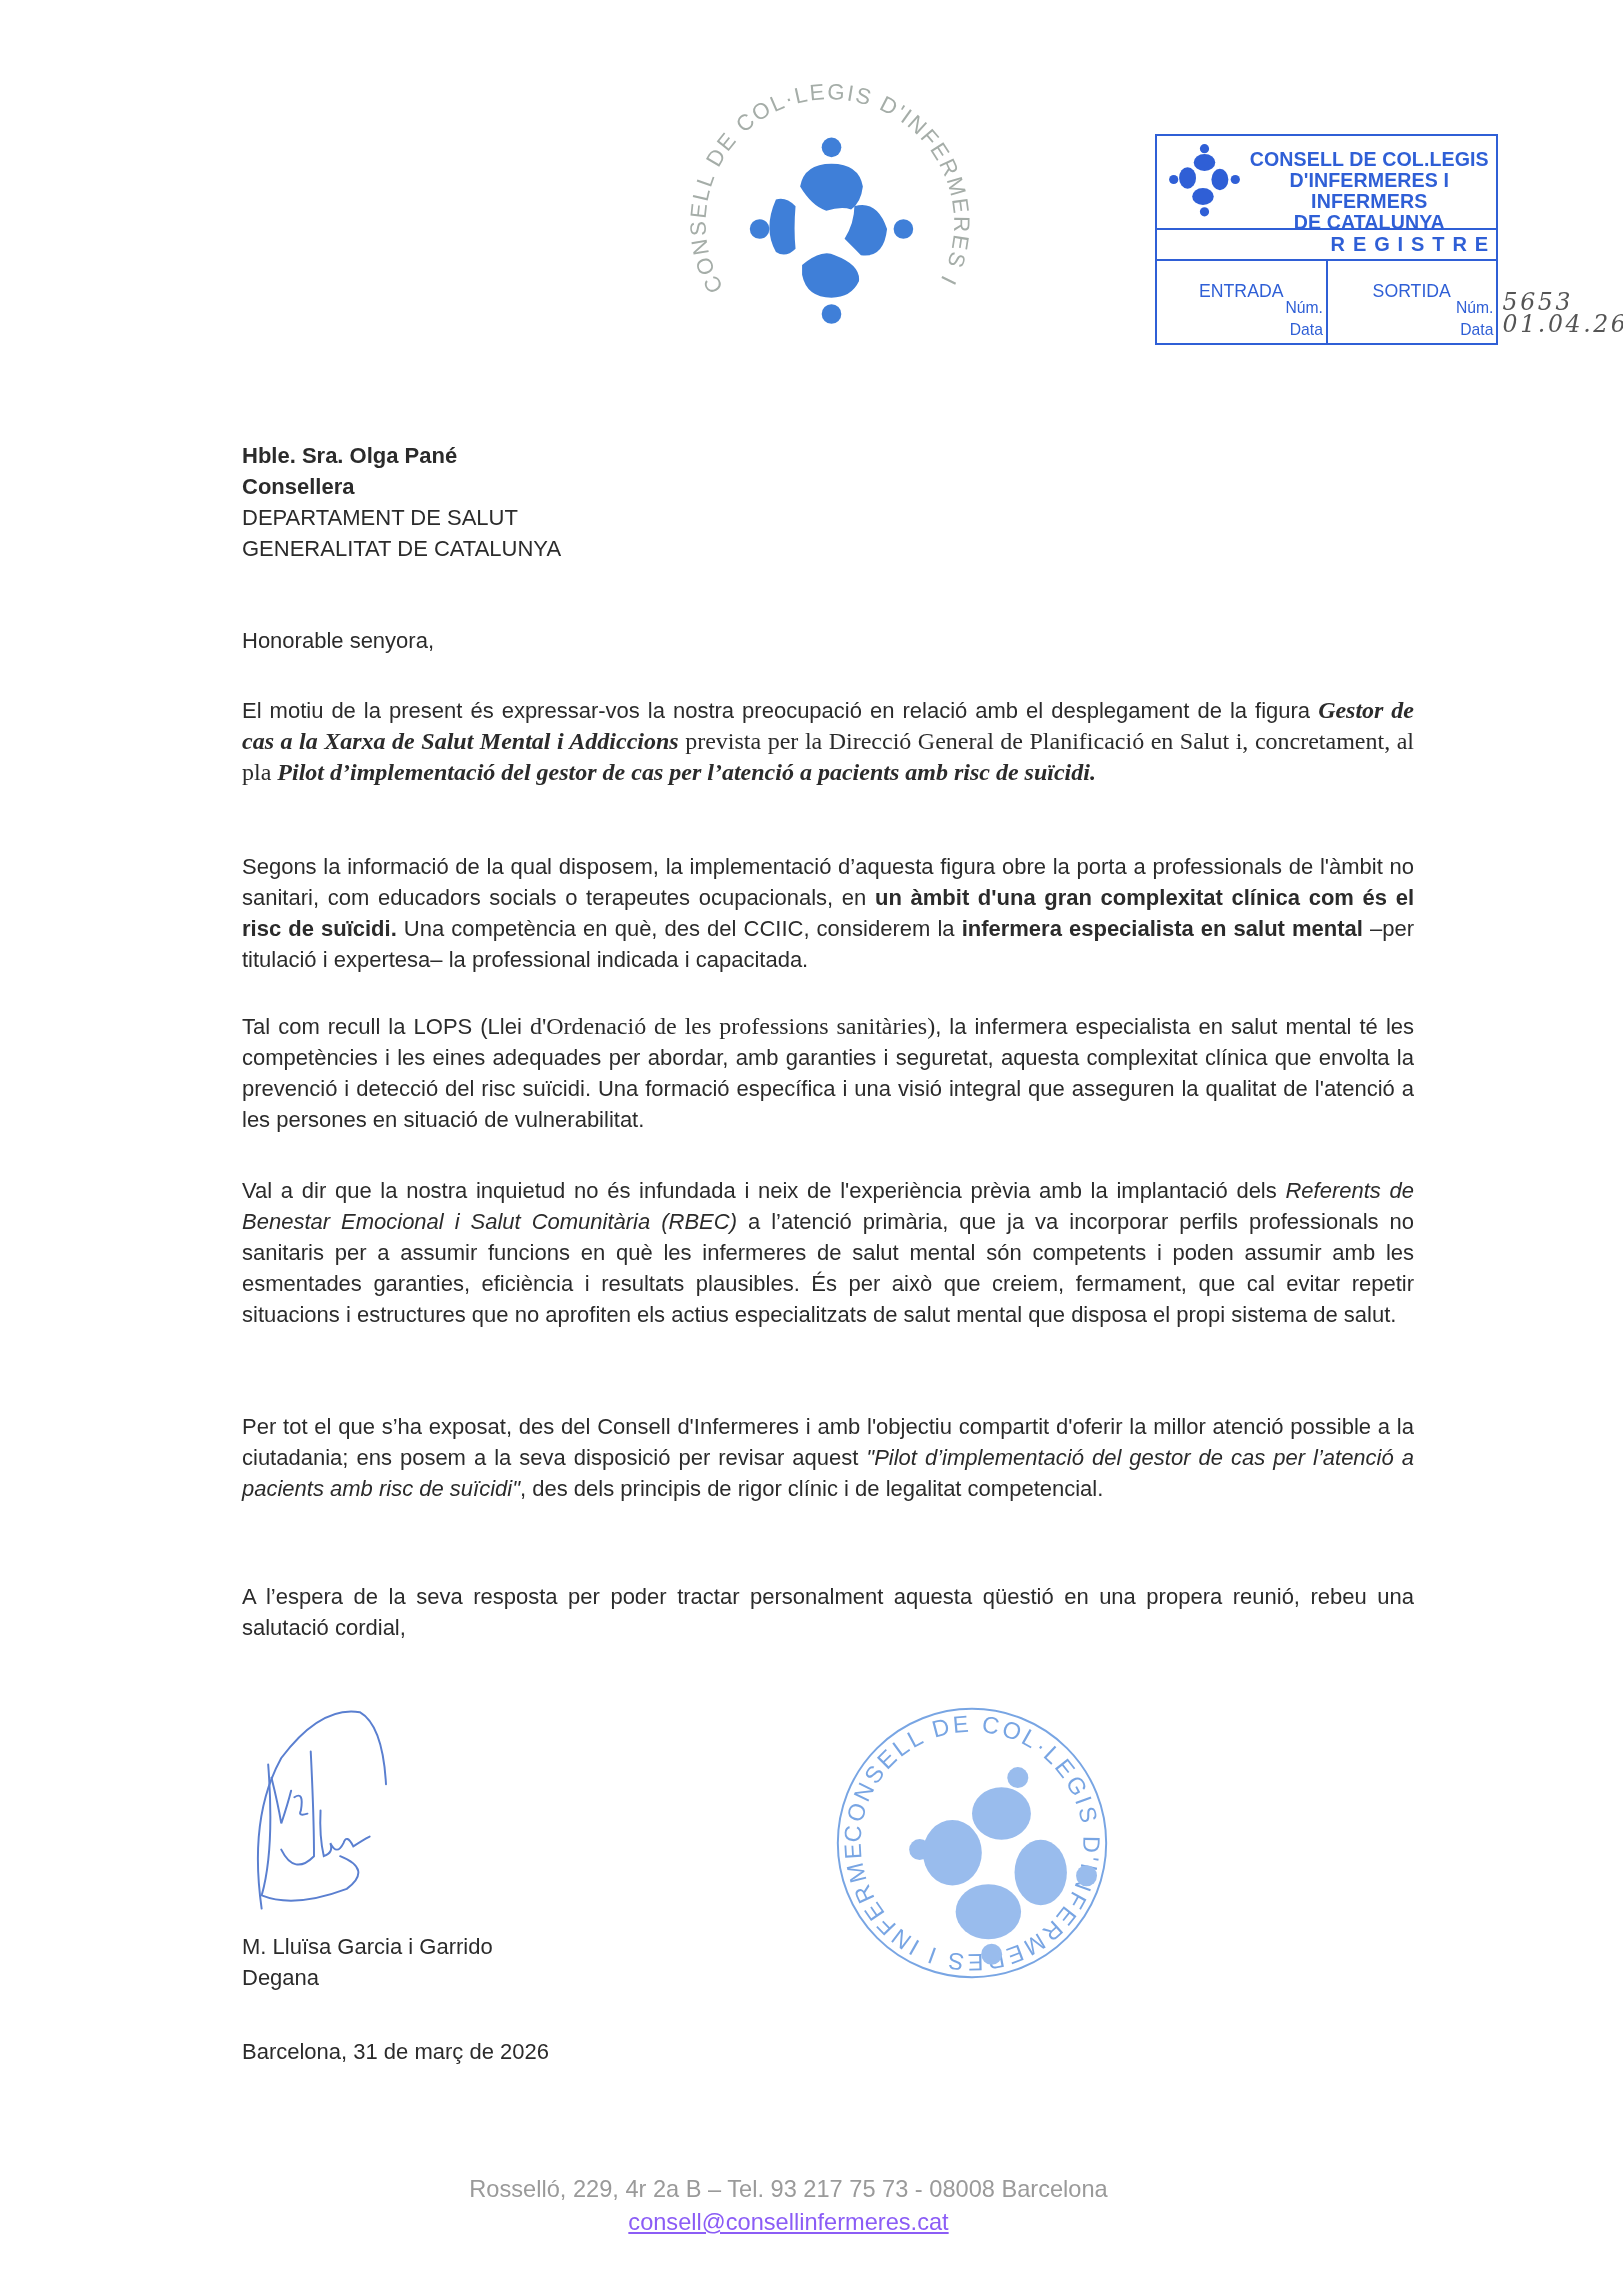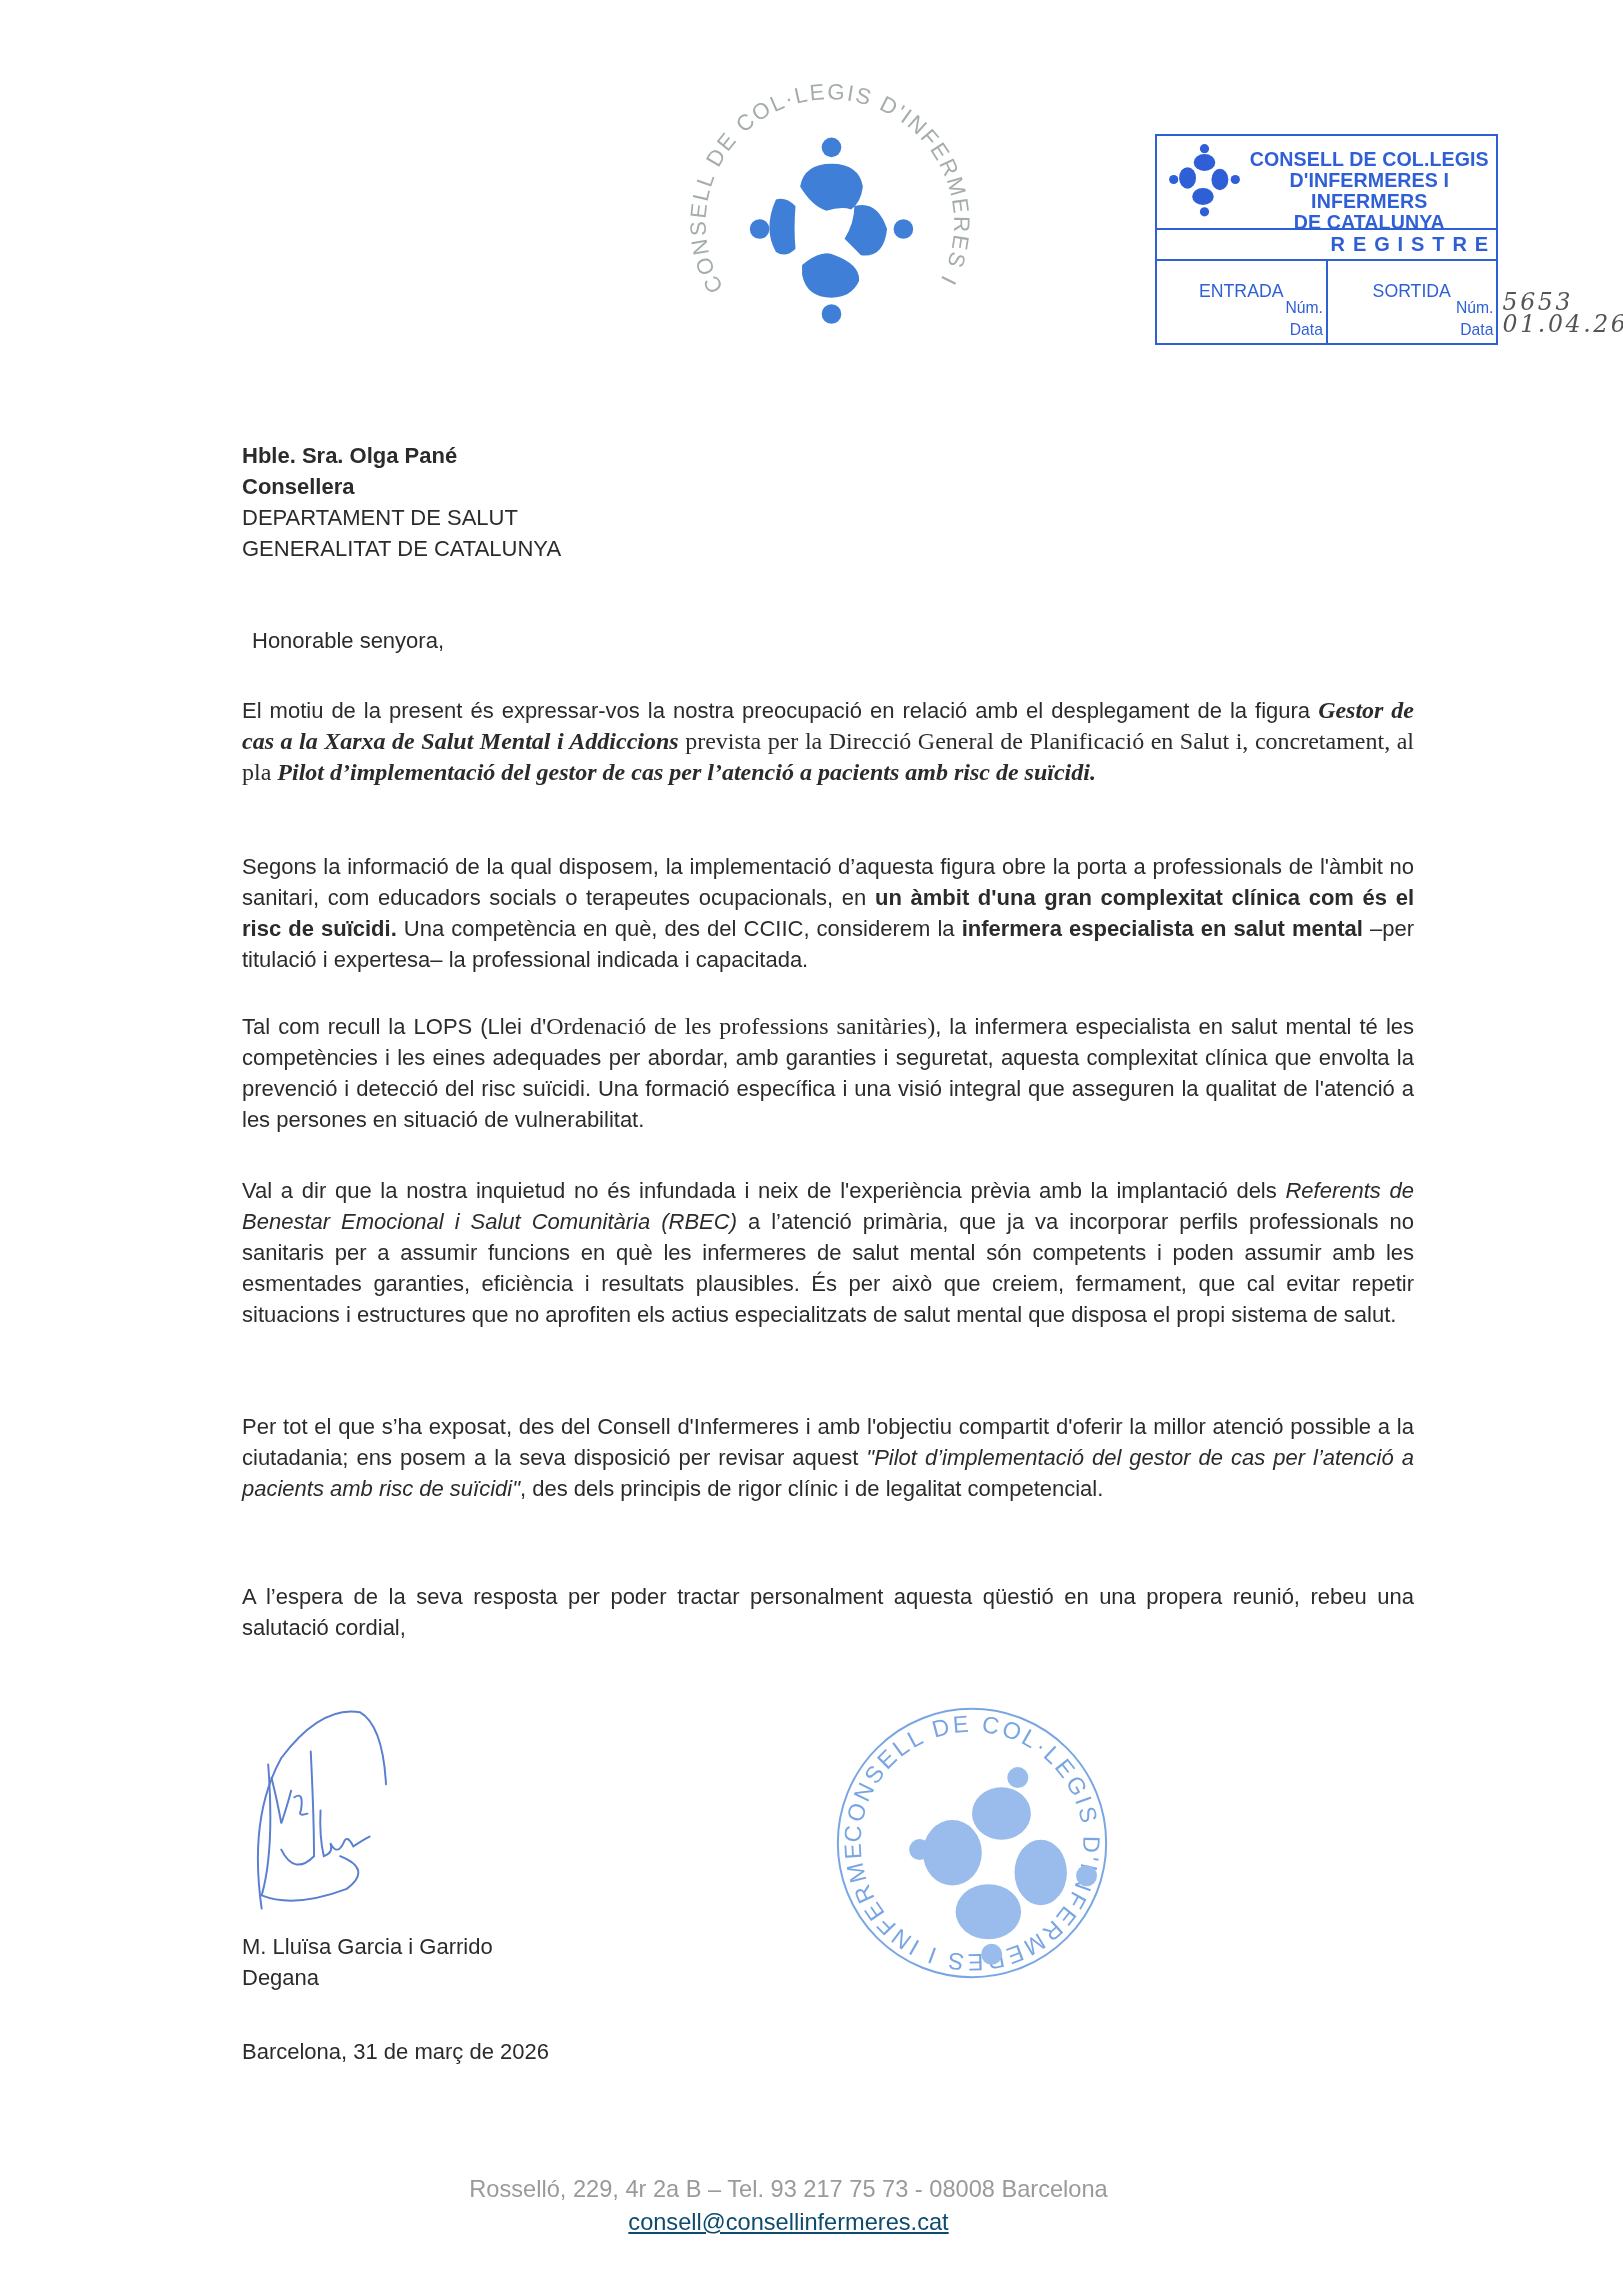--- a/index.html
+++ b/index.html
@@ -27,21 +27,21 @@
   #stamp .fld { position:absolute; left:5.2px; right:2.6px; font-size:15.7px; display:flex; align-items:flex-end;flex-direction:column; }
   #stamp .fld .dots { flex:1; border-bottom:2px dotted #2f5fd6; margin-left:3.9px; height:13px; position:relative; }
   #stamp .fld .hand { position:absolute; left:9.2px; bottom:1.3px; color:#555; font-family:"DejaVu Serif", serif;
                       font-style:italic; font-size:23.6px; letter-spacing:2.6px; }
   #stamp .f1 { top:38px; } #stamp .f2 { top:60px; }
 
   
   .txt { font-size:22px; line-height:31px; color:#2b2b2b; }
   .recipient { left:242px; top:440px; }
   .recipient .b { font-weight:bold; }
-  .greeting { left:252px; top:625px; }
+  .greeting { left:242px; top:625px; }
   .para { left:242px; width:1172px; text-align:justify; }
   .serif { font-family:"Liberation Serif", "DejaVu Serif", serif; font-size:24px; }
   .bi { font-family:"Liberation Serif", "DejaVu Serif", serif; font-weight:bold; font-style:italic; font-size:24px; }
   b { font-weight:bold; }
   i { font-style:italic; }
   #p1 { top:695px; }
   #p2 { top:851px; }
   #p3 { top:1011px; }
   #p4 { top:1175px; }
   #p5 { top:1411px; }
@@ -51,21 +51,21 @@
   #signature { left:242px; top:1699px; width:216px; height:262px; }
   #signer { left:242px; top:1931px; }
   #place-date { left:242px; top:2036px; }
 
   
   #seal { left:828px; top:1699px; width:288px; height:288px; opacity:0.7; }
 
   
   #footer { left:0; width:1577px; top:2173px; text-align:center; font-size:23.6px; line-height:33px; }
   #footer .addr { color:#9a9a9a; }
-  #footer .mail { color:#0c4a6e; text-decoration:underline; }
+  #footer .mail { color:#8b5cf6; text-decoration:underline; }
 </style>
 </head>
 <body>
 
 <div id="logo" class="abs">
   <svg viewBox="0 0 540 460">
     <defs>
       <path id="ringpath" d="M 105 330 A 190 190 0 1 1 430 330" fill="none"></path>
     </defs>
     <text font-family="Liberation Sans, sans-serif" font-size="34" fill="#a5ada8" letter-spacing="3">

